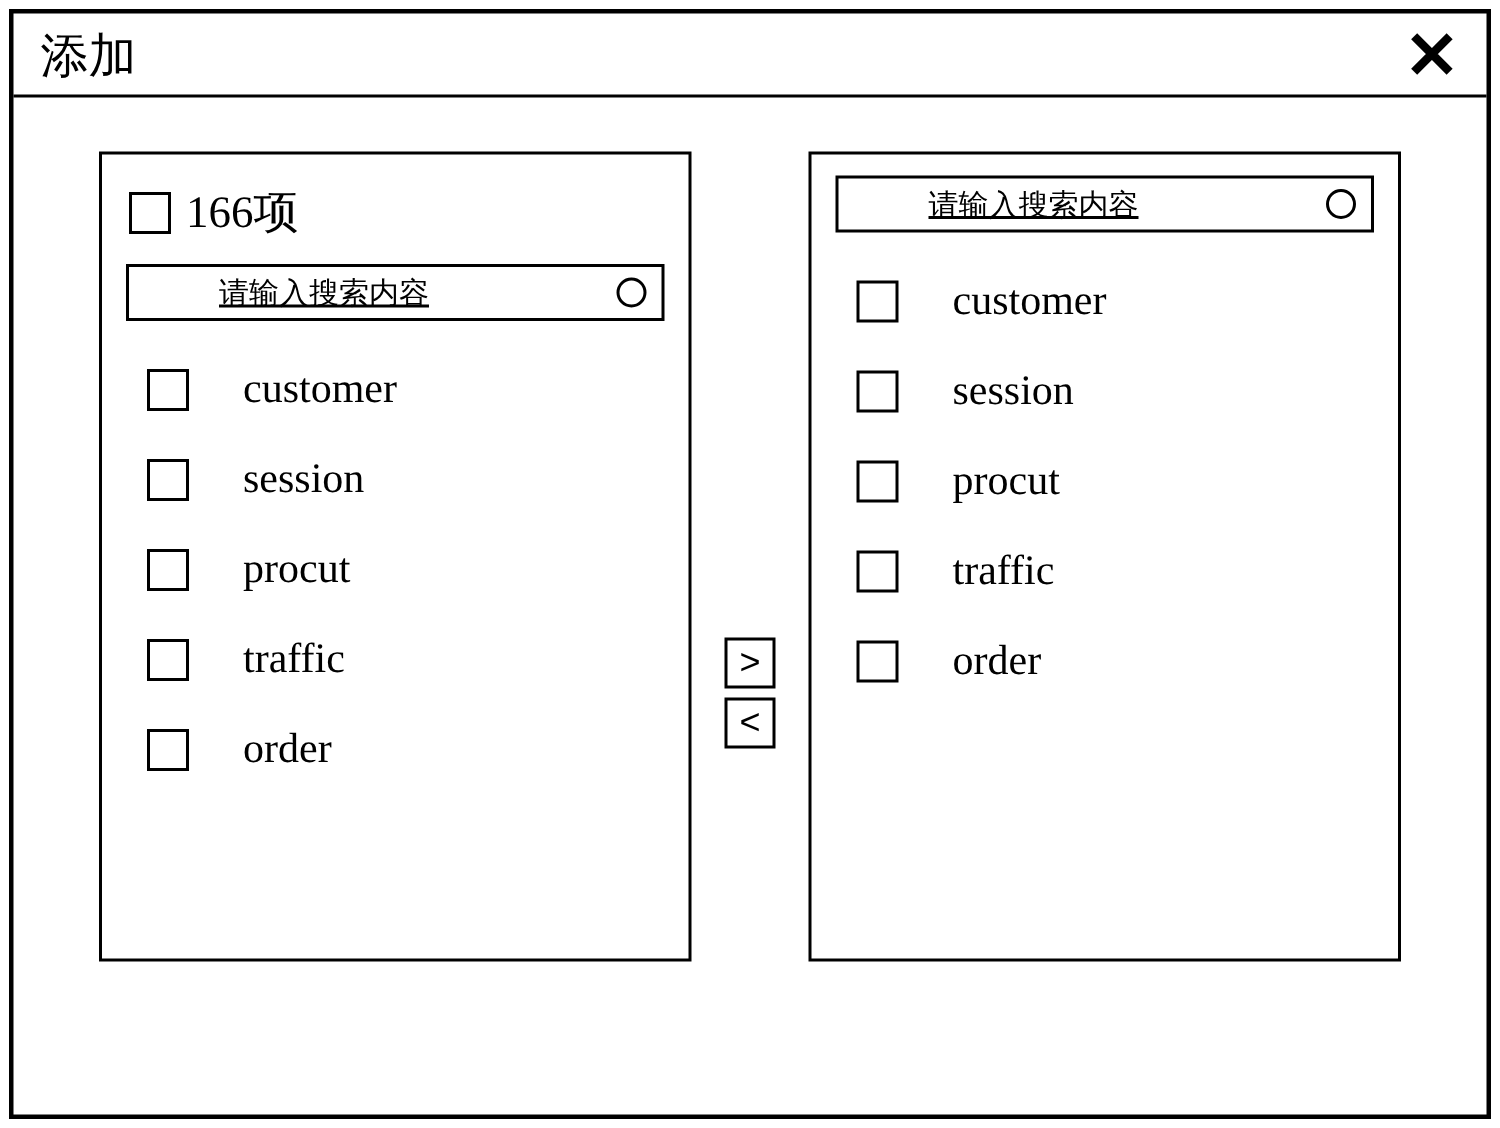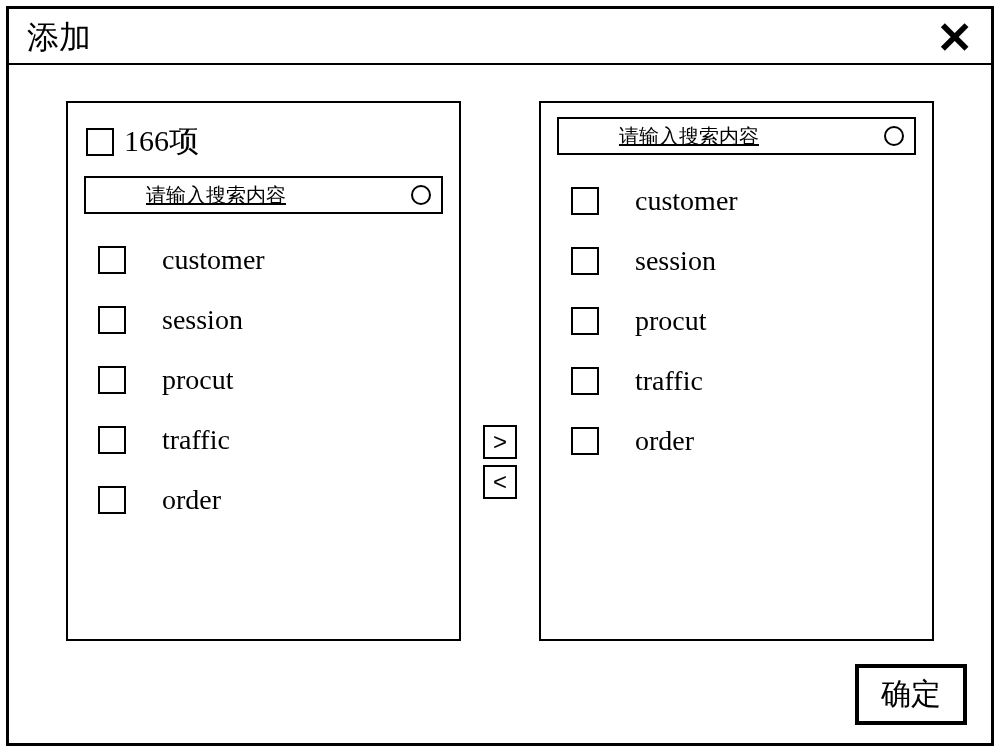--- a/index.html
+++ b/index.html
@@ -222,17 +222,14 @@
         </div>
         <div class="item-row">
           <div class="chk"></div>
           <div class="item-label">order</div>
         </div>
       </div>
     </div>
 
   </div>
 
-  <div class="footer">
-    <div class="confirm-btn">确定</div>
-  </div>
 
 </div>
 
 </body></html>

